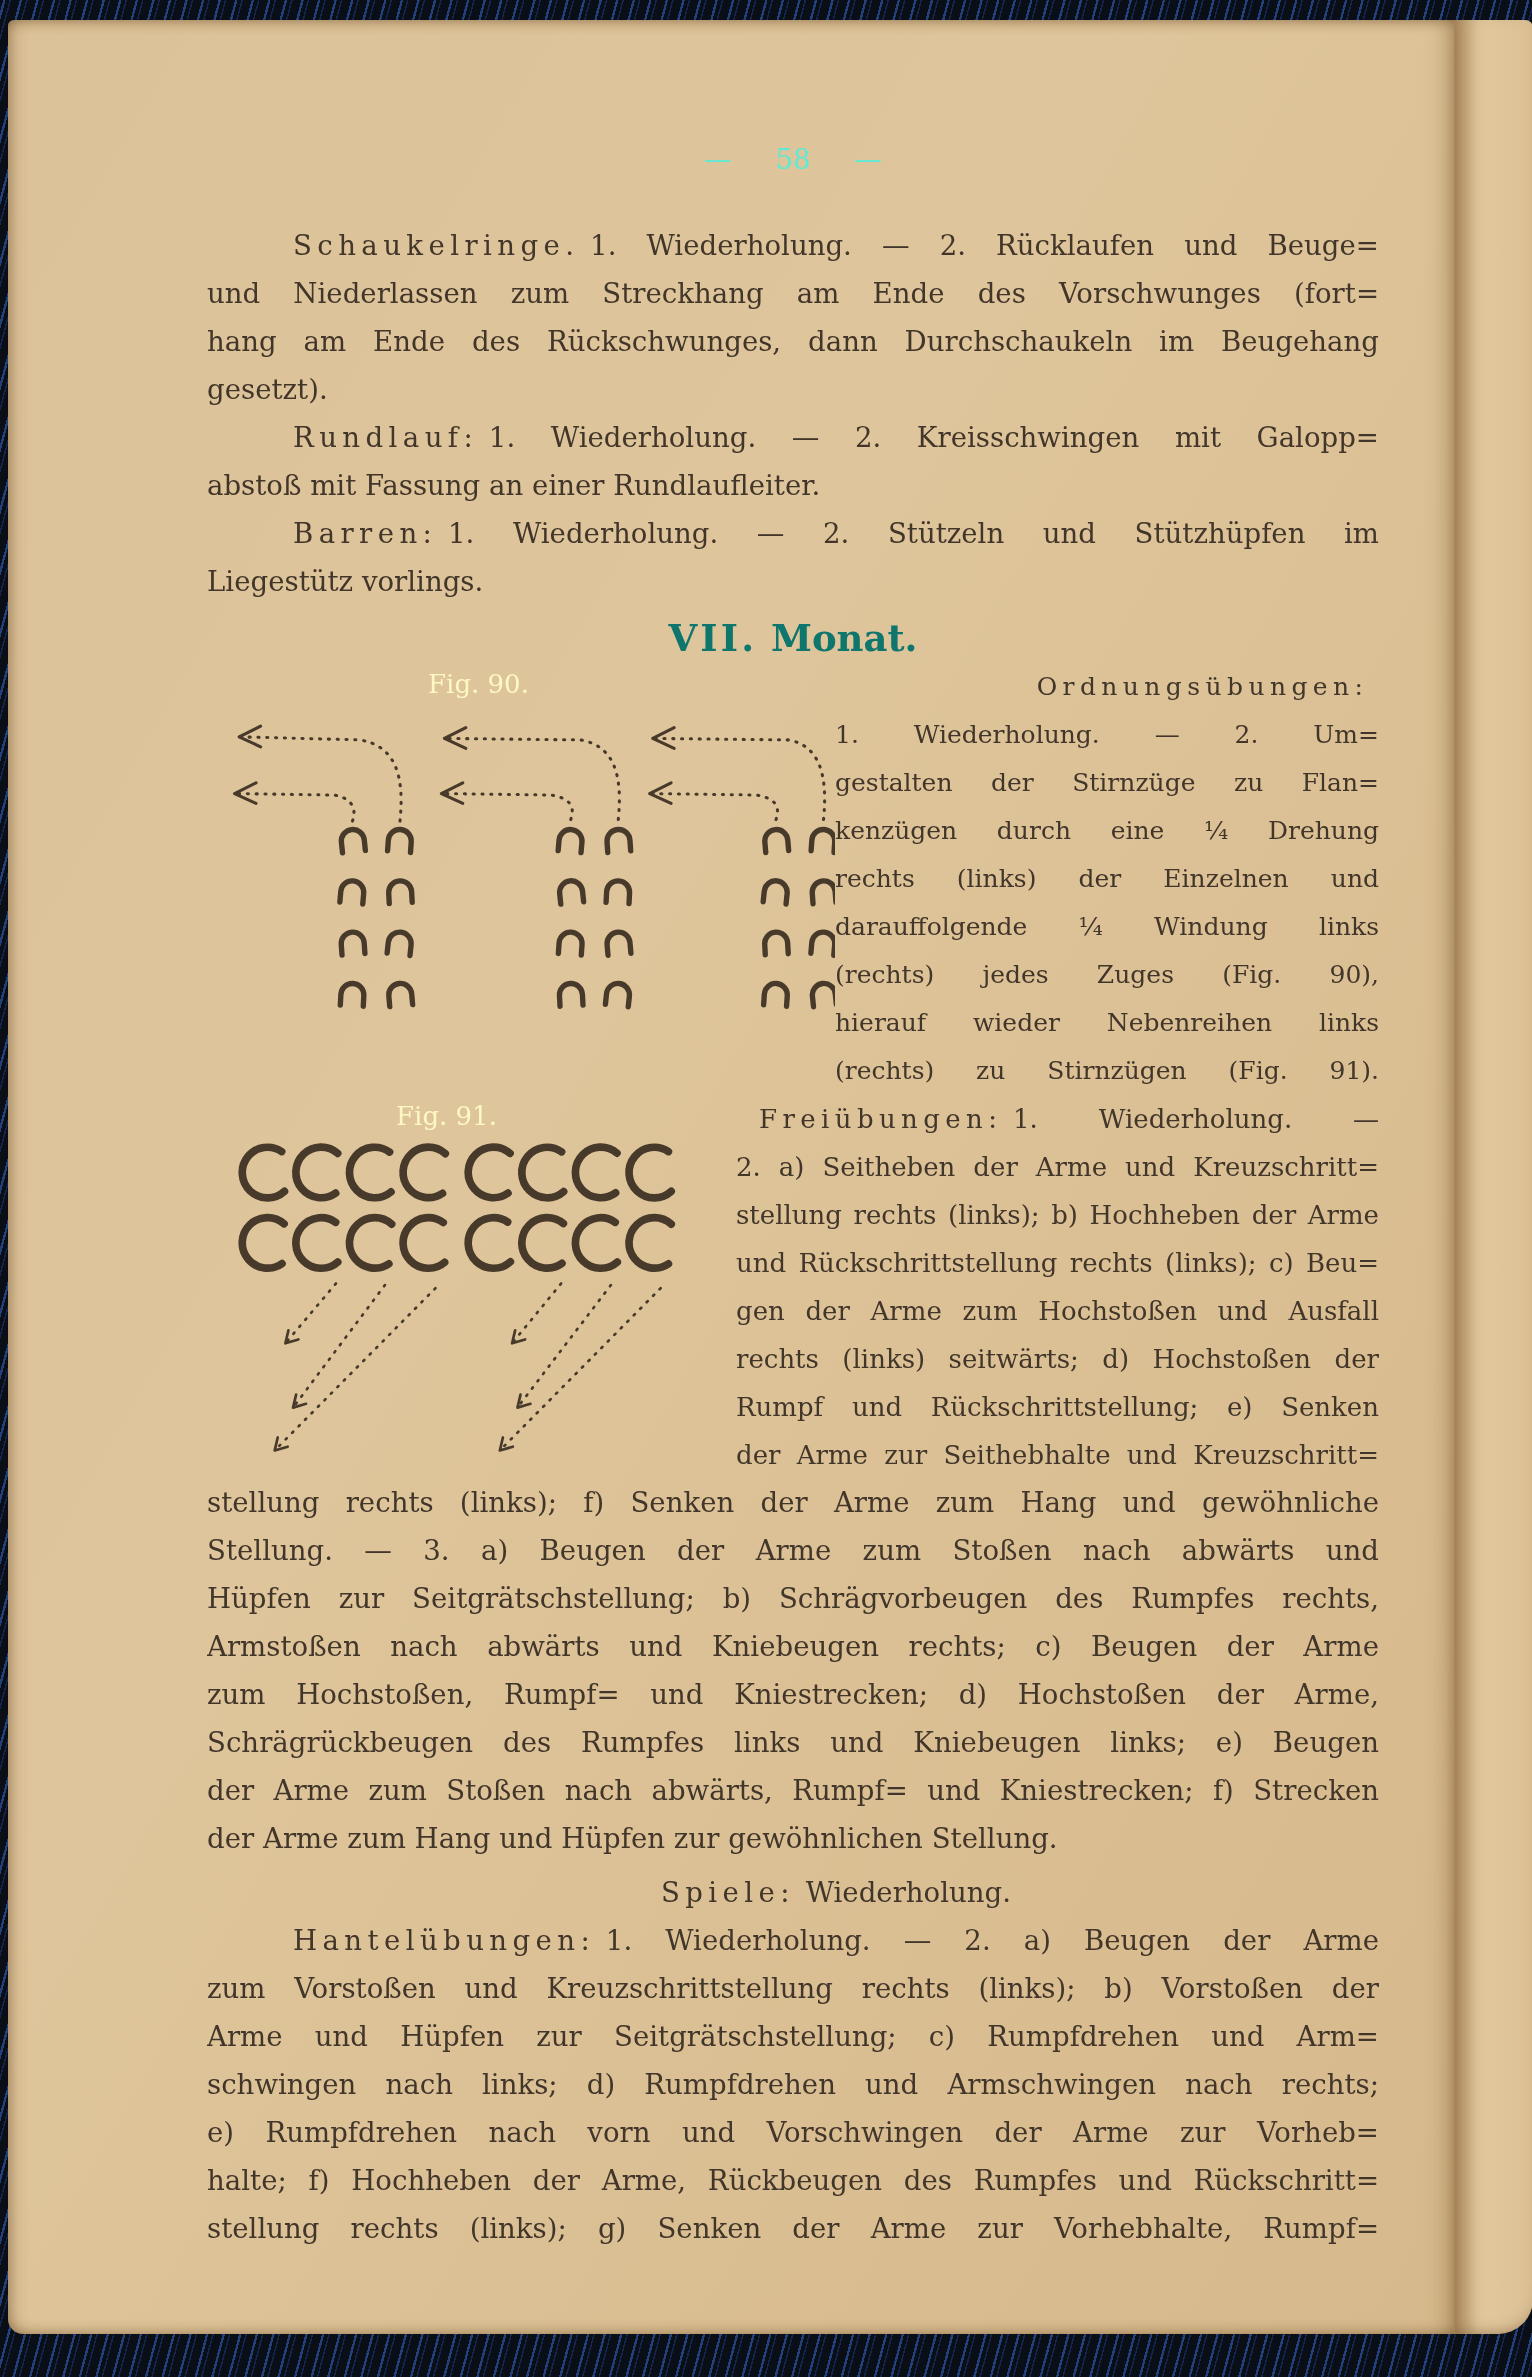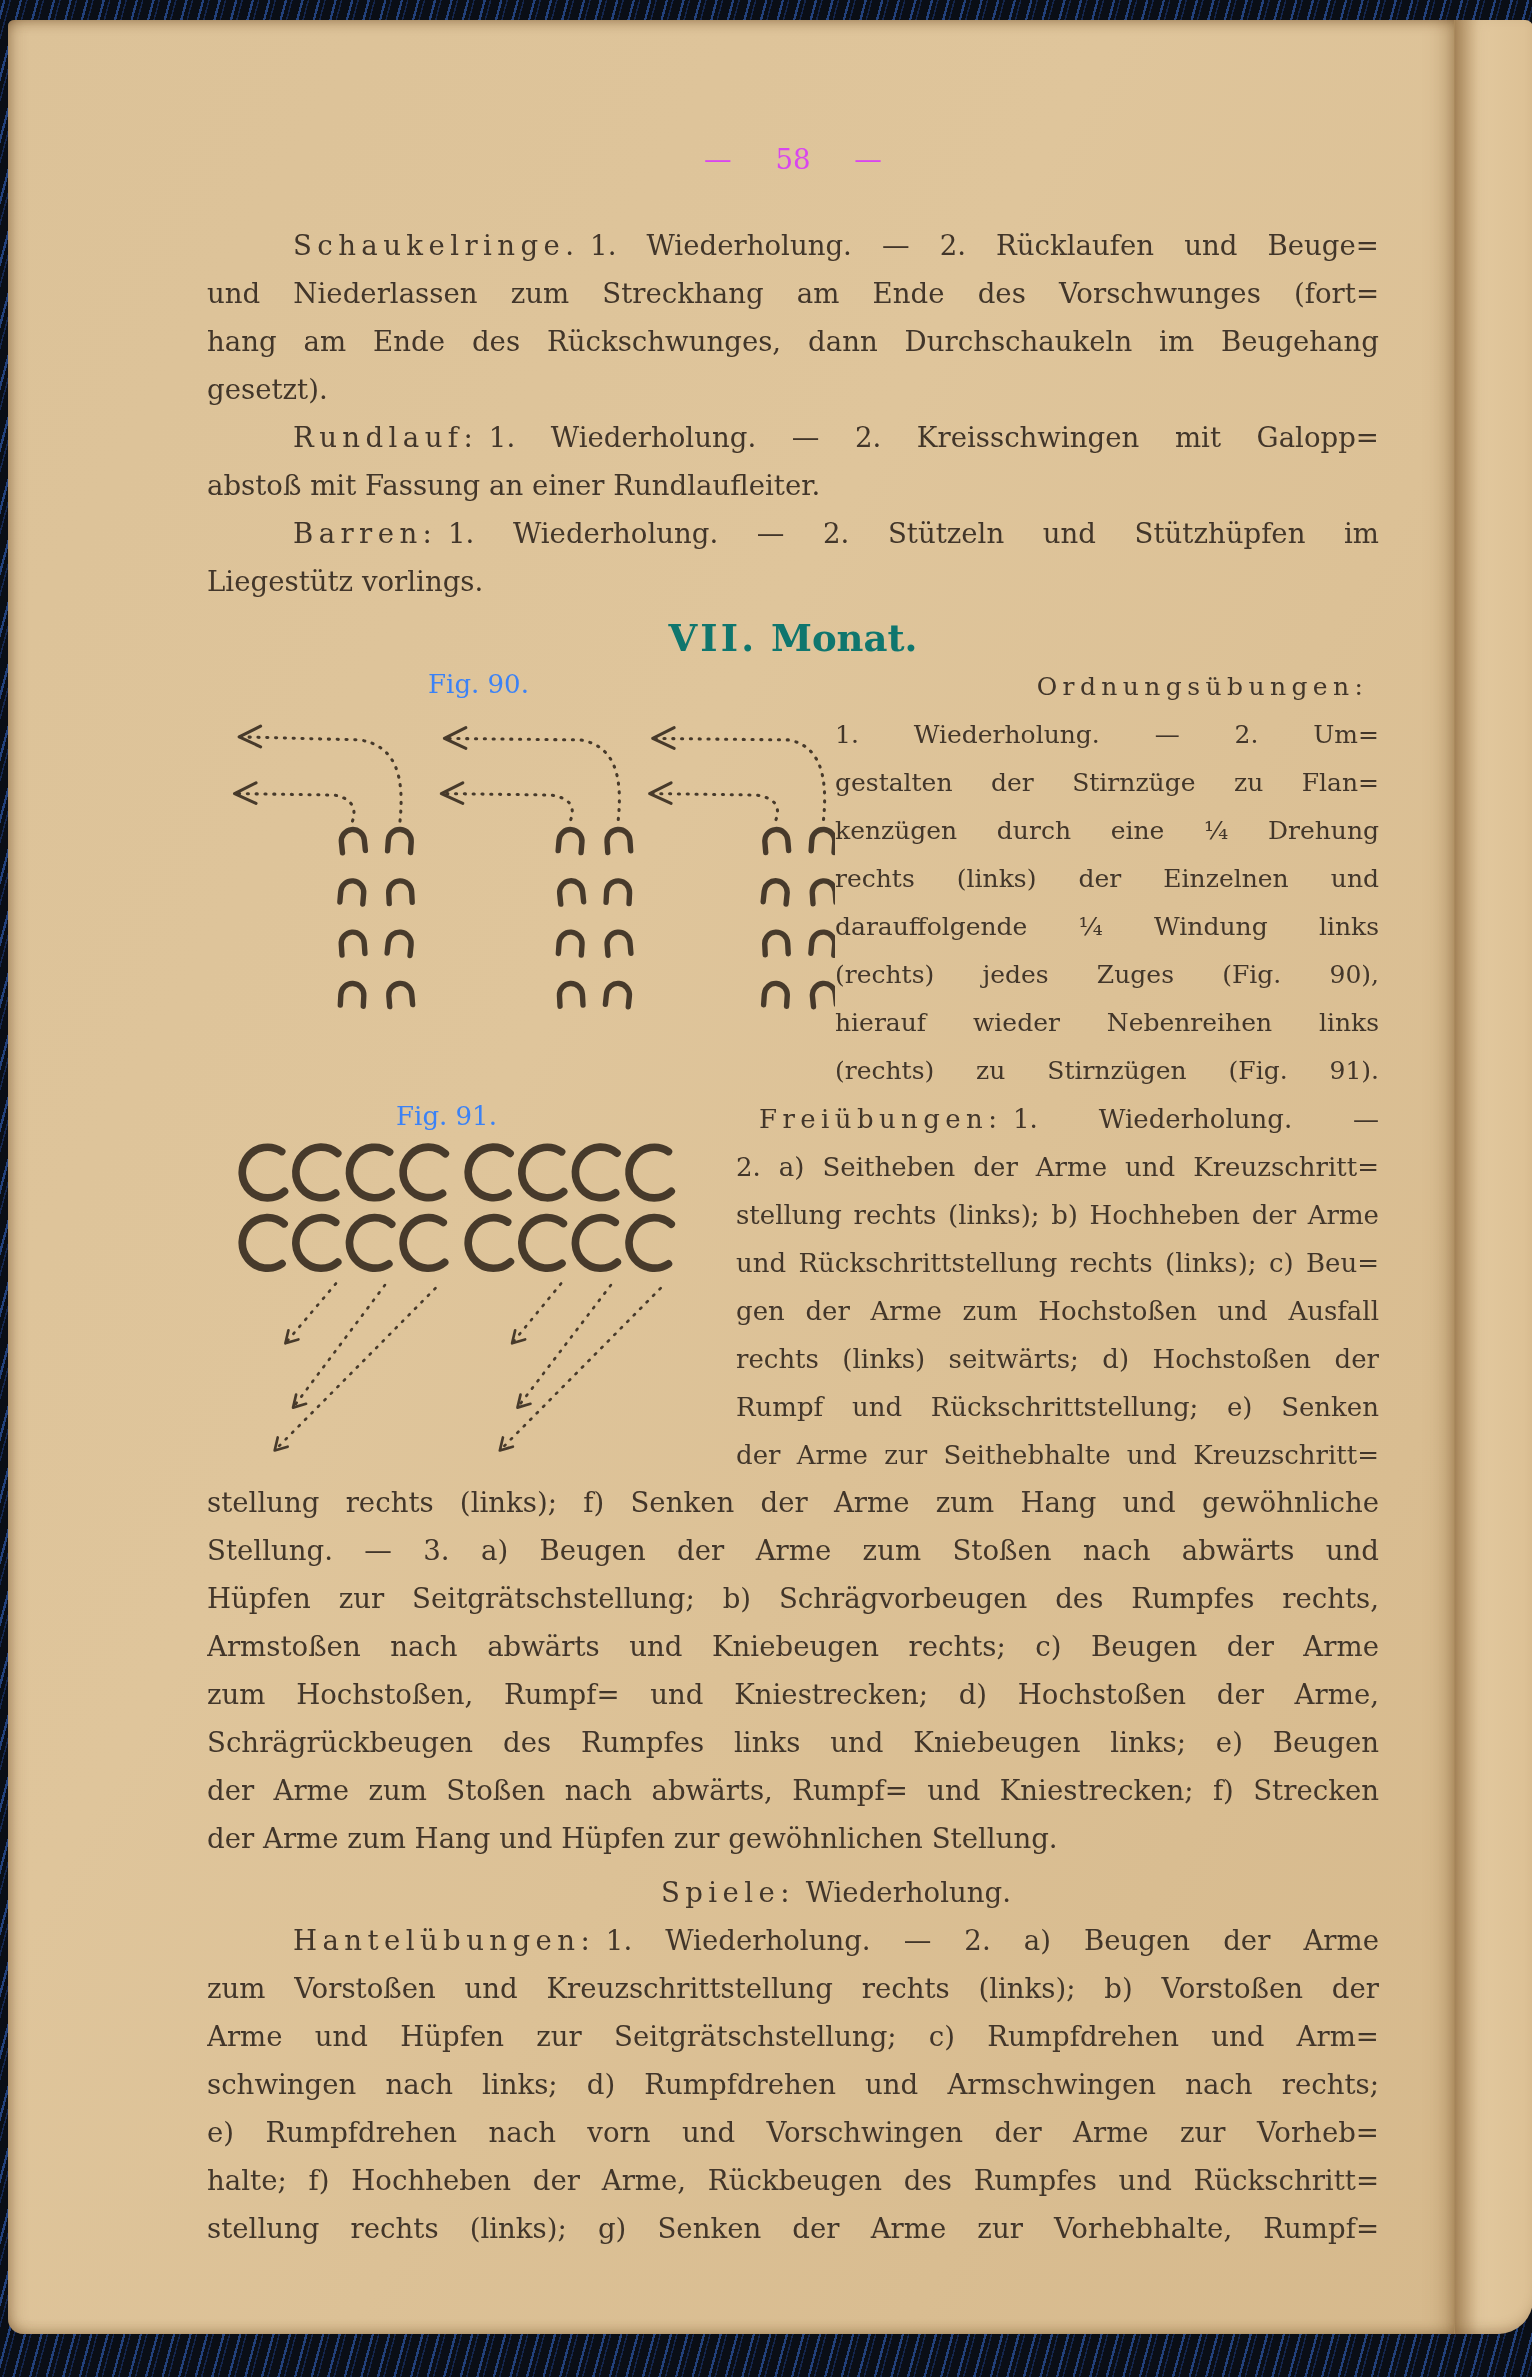--- a/index.html
+++ b/index.html
@@ -36,32 +36,32 @@
     position:absolute;left:207px;top:115px;width:1172px;
     color:#42362a;
   }
   .ln{height:48px;line-height:48px;font-size:27.6px;white-space:nowrap;}
   .j{text-align:justify;text-align-last:justify;white-space:normal;height:48px;overflow:hidden;}
   .l{text-align:left;}
   .r{text-align:right;}
   .ind{text-indent:86px;text-align:center;}
   .ind-sm{text-indent:23px;}
   .lead{letter-spacing:5.4px;margin-right:10.7px;}
-  .page-num{margin-top:26px;height:38px;line-height:38px;font-size:27.6px;text-align:center;word-spacing:35px;color:#d946ef;}
+  .page-num{margin-top:26px;height:38px;line-height:38px;font-size:27.6px;text-align:center;word-spacing:35px;color:#5eead4;}
   .spacer-a{height:43px;}
   .heading{margin-top:7.7px;height:49px;line-height:49px;font-size:37px;font-weight:bold;text-align:center;color:#0f766e;}
   .heading .roman{letter-spacing:3.1px;margin-right:13.8px;}
   .cols{display:flex;}
   .fig-col-a{width:628px;}
   .txt-col-a{width:544px;}
   .txt-col-a .ln{font-size:25px;}
   .fig-col-b{width:529px;}
   .txt-col-b{width:644px;}
   .txt-col-b .ln{font-size:26px;}
-  .fig-caption{height:43px;line-height:43px;font-size:26px;color:#3b82f6;}
+  .fig-caption{height:43px;line-height:43px;font-size:26px;color:#fef9c3;}
   .cap90{margin-left:172px;width:199px;text-align:center;}
   .cap91{margin-left:140px;width:199px;text-align:center;}
   .spiele{margin-top:6.1px;}
   svg{display:block;}
   .fig-ink{stroke:#473a2b;fill:none;}
 </style>
 </head>
 <body>
 
 <div class="paper-main"></div>

